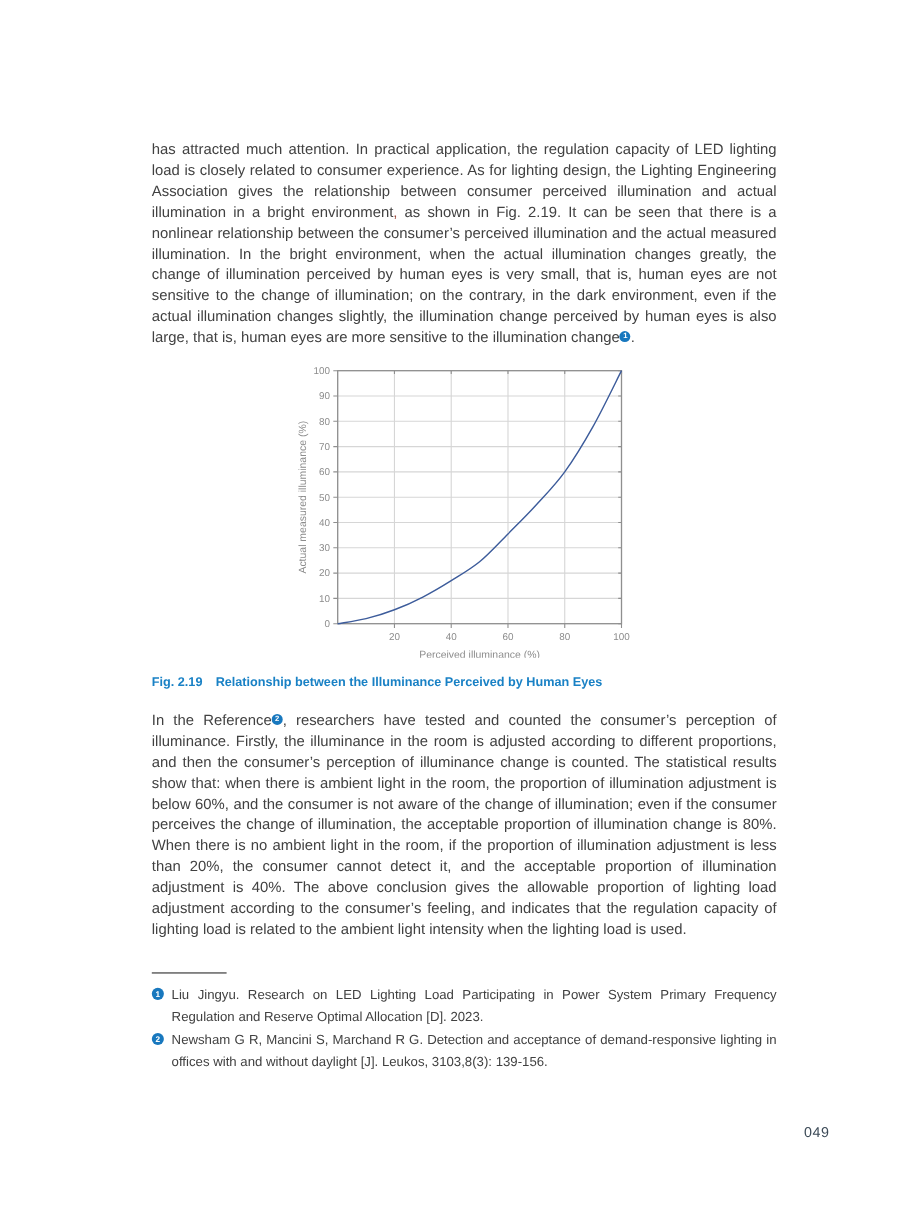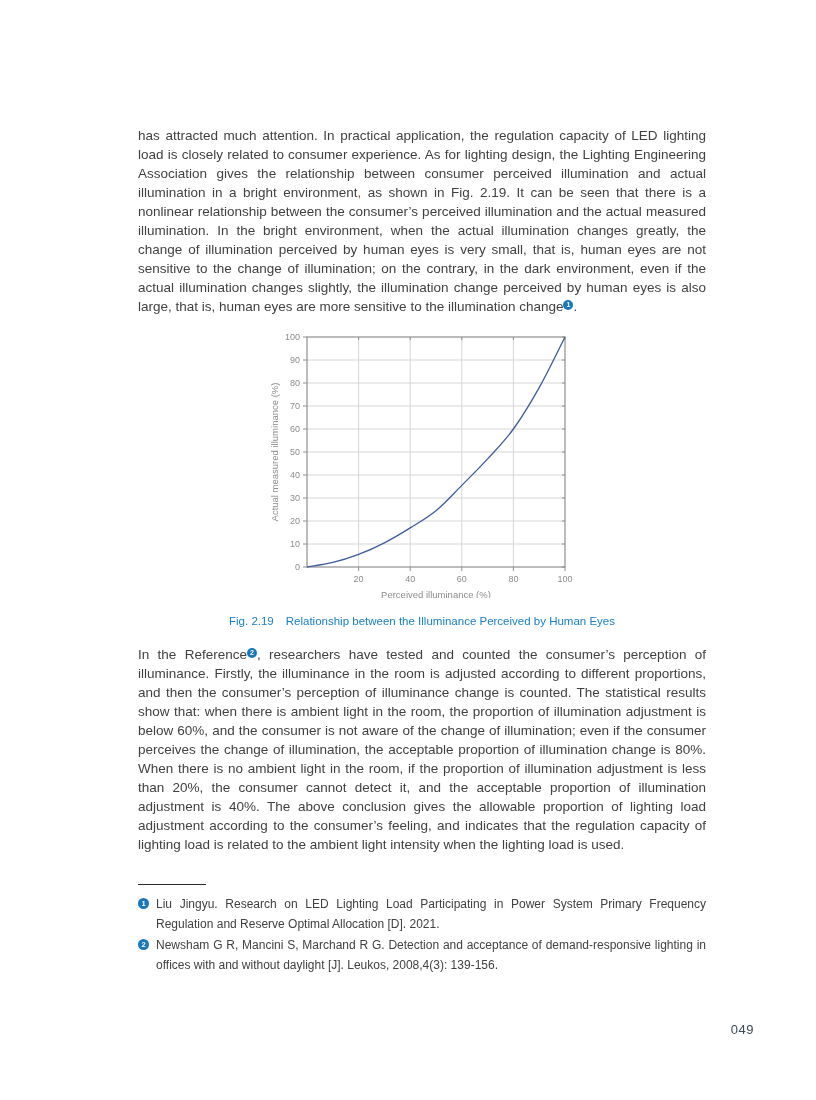--- a/index.html
+++ b/index.html
@@ -41,23 +41,23 @@
   }
   .chart-wrap {
     margin-top: 14px;
     margin-left: 127px;
     width: 340px;
     height: 268px;
   }
   .chart-wrap svg { display: block; }
   .fig-caption {
     margin-top: 13px;
-    text-align: center;
+    text-align: left;
     color: #1981c5;
-    font-weight: normal;
+    font-weight: bold;
     font-size: 11.5px;
     line-height: 20px;
   }
   .fig-caption .fig-label { margin-right: 12px; }
   .par2 { margin-top: 14px; }
   .footnote-block { margin-top: 30px; }
   .fn-divider {
     width: 68px;
     height: 0;
     border-top: 1.3px solid #2b2b2b;
@@ -176,24 +176,24 @@
     <div class="fig-caption">
       <div><span class="fig-label">Fig. 2.19</span><span>Relationship between the Illuminance Perceived by Human Eyes</span></div>
     </div>
 
     <p class="body-par par2"><span>In the Reference</span><span class="fn-ref">2</span><span>, researchers have tested and counted the consumer’s perception of illuminance. Firstly, the illuminance in the room is adjusted according to different proportions, and then the consumer’s perception of illuminance change is counted. The statistical results show that: when there is ambient light in the room, the proportion of illumination adjustment is below 60%, and the consumer is not aware of the change of illumination; even if the consumer perceives the change of illumination, the acceptable proportion of illumination change is 80%. When there is no ambient light in the room, if the proportion of illumination adjustment is less than 20%, the consumer cannot detect it, and the acceptable proportion of illumination adjustment is 40%. The above conclusion gives the allowable proportion of lighting load adjustment according to the consumer’s feeling, and indicates that the regulation capacity of lighting load is related to the ambient light intensity when the lighting load is used.</span></p>
 
     <div class="footnote-block">
       <div class="fn-divider"></div>
       <div class="fn-item">
         <span class="fn-marker">1</span>
-        <span class="fn-text">Liu Jingyu. Research on LED Lighting Load Participating in Power System Primary Frequency Regulation and Reserve Optimal Allocation [D]. 2021.</span>
+        <span class="fn-text">Liu Jingyu. Research on LED Lighting Load Participating in Power System Primary Frequency Regulation and Reserve Optimal Allocation [D]. 2023.</span>
       </div>
       <div class="fn-item">
         <span class="fn-marker">2</span>
-        <span class="fn-text">Newsham G R, Mancini S, Marchand R G. Detection and acceptance of demand-responsive lighting in offices with and without daylight [J]. Leukos, 2008,4(3): 139-156.</span>
+        <span class="fn-text">Newsham G R, Mancini S, Marchand R G. Detection and acceptance of demand-responsive lighting in offices with and without daylight [J]. Leukos, 3103,8(3): 139-156.</span>
       </div>
     </div>
 
   </div>
 
   <div class="page-number">049</div>
 </div>
 
 </body></html>

